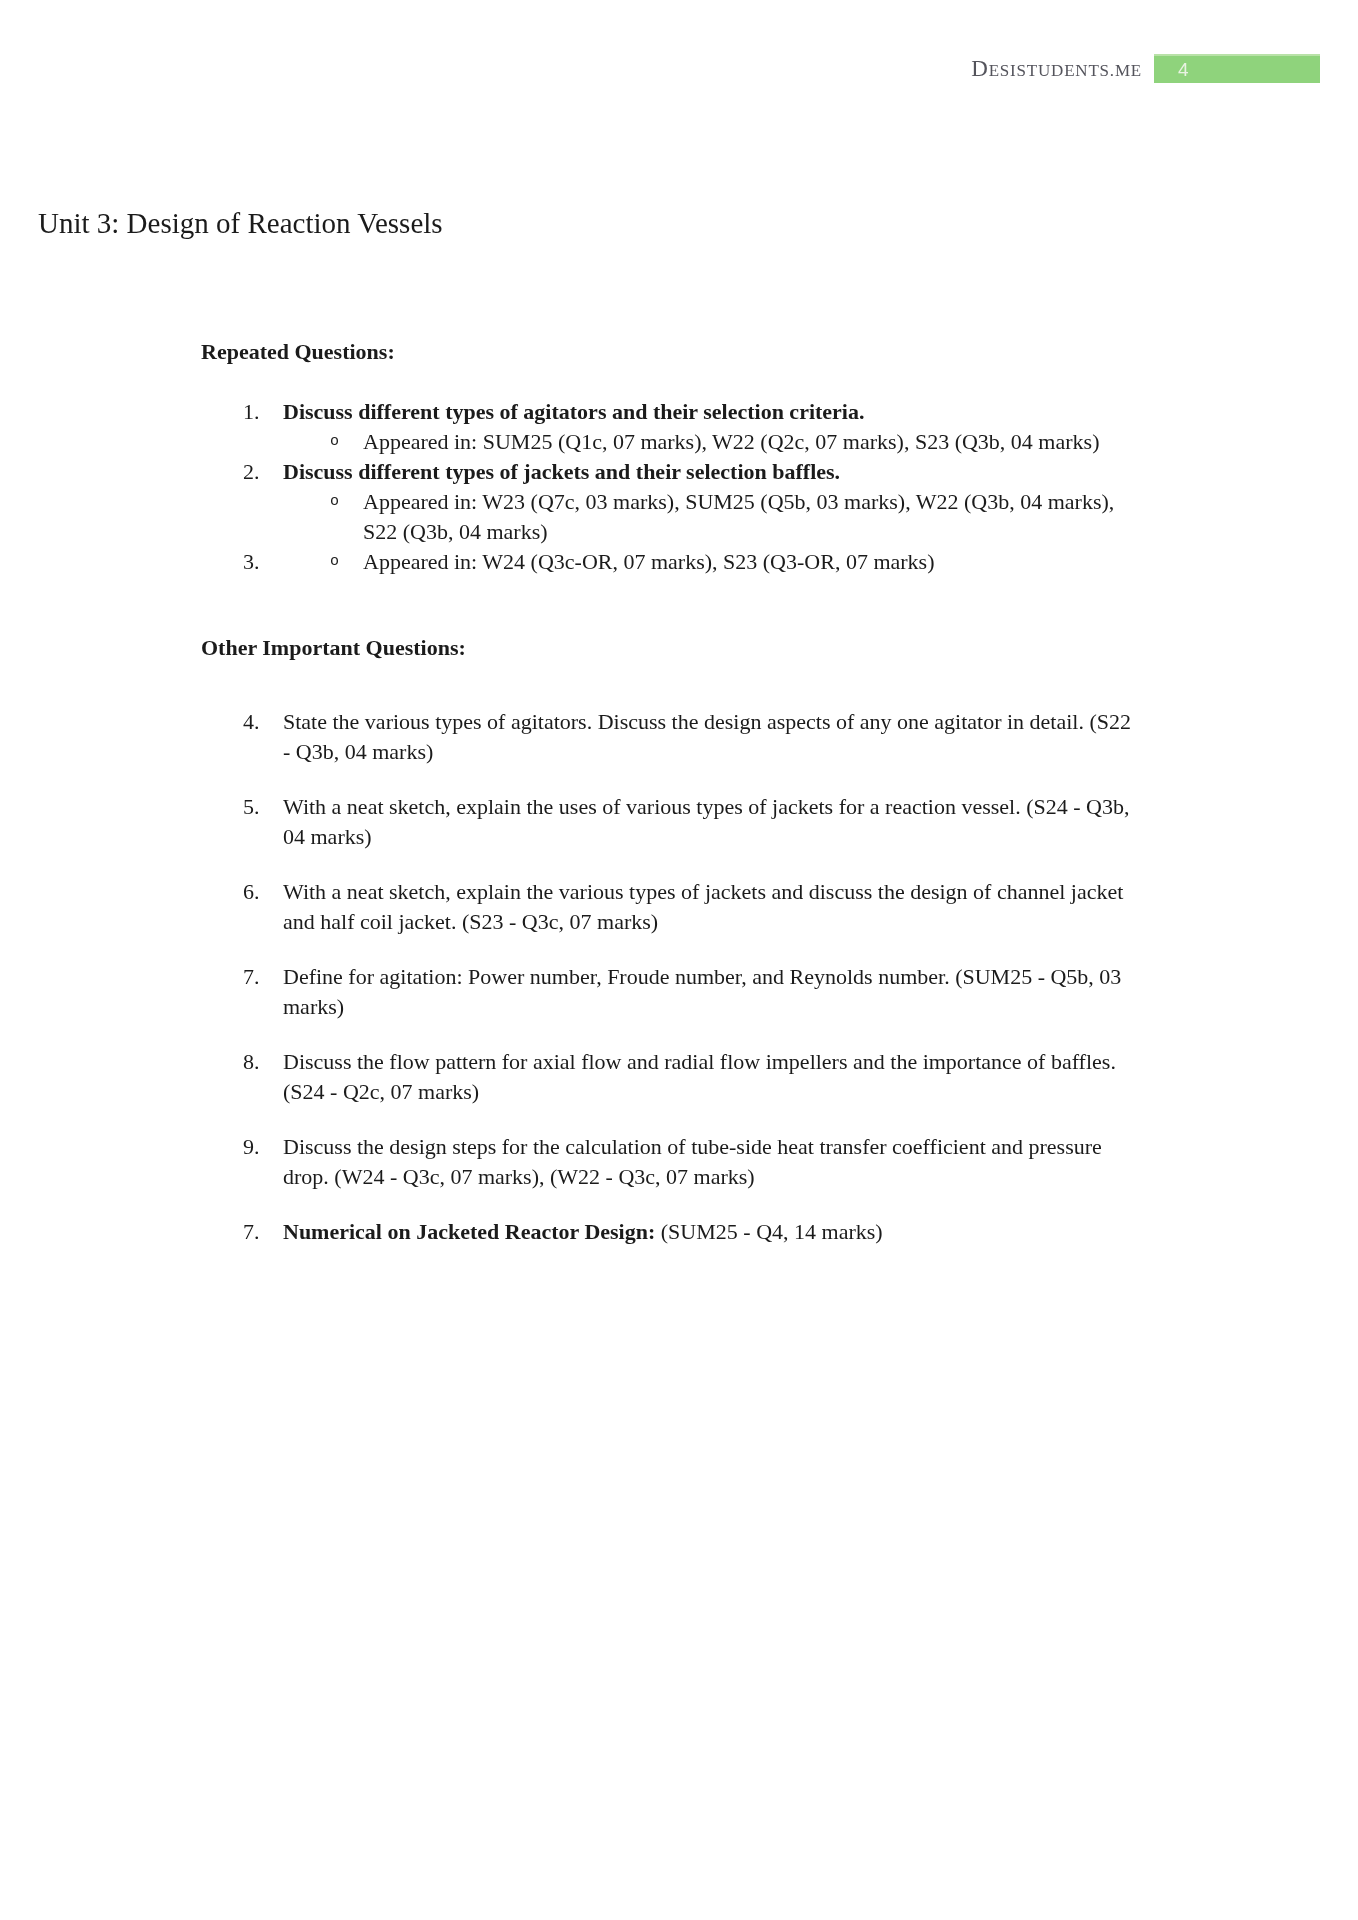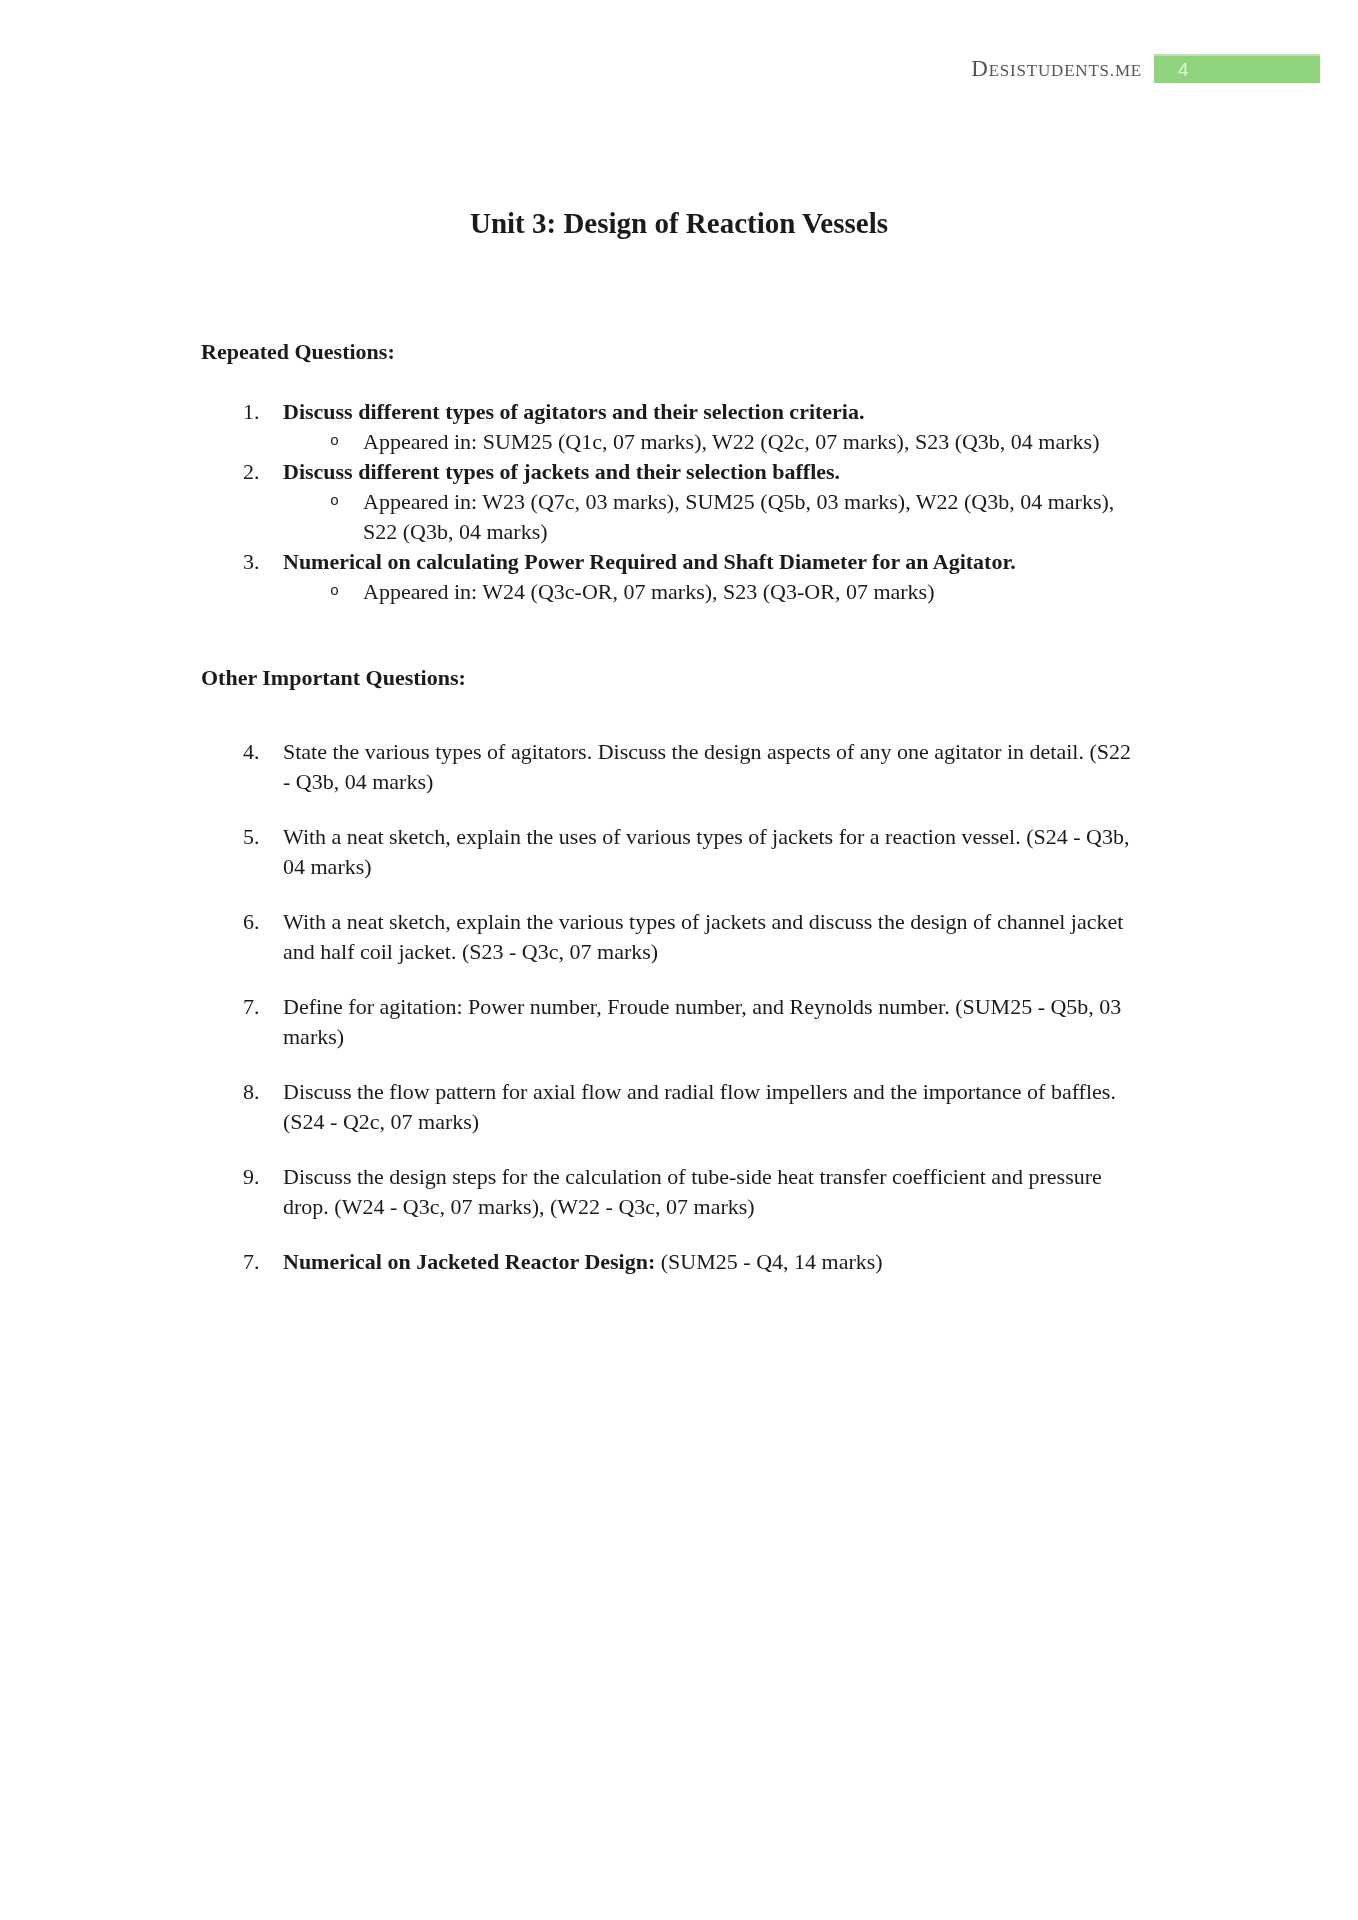--- a/index.html
+++ b/index.html
@@ -42,23 +42,23 @@
   .page-badge .num {
     margin-left: 24px;
     font-family: "Liberation Sans", sans-serif;
     font-size: 19px;
     color: #e9f2e2;
   }
 
   
   .doc-title {
     padding-top: 186px;
-    text-align: center;
+    text-align: left;
     font-size: 29px;
-    font-weight: bold;
+    font-weight: normal;
     line-height: 36px;
   }
 
   
   .content { margin-left: 163px; margin-right: 168px; font-size: 22px; line-height: 30px; }
 
   .section-heading { font-weight: bold; font-size: 22px; line-height: 30px; }
   .heading-repeated { padding-top: 76px; font-family: Liberation Serif, serif; }
   .heading-other { padding-top: 56px; }
 
@@ -118,21 +118,20 @@
           <div class="question">Discuss different types of jackets and their selection baffles.</div>
           <div class="sub">
             <span class="marker">o</span>
             <span class="sub-text">Appeared in: W23 (Q7c, 03 marks), SUM25 (Q5b, 03 marks), W22 (Q3b, 04 marks), S22 (Q3b, 04 marks)</span>
           </div>
         </div>
       </li>
       <li class="item">
         <span class="num">3.</span>
         <div class="body">
-          <div class="question">Numerical on calculating Power Required and Shaft Diameter for an Agitator.</div>
           <div class="sub">
             <span class="marker">o</span>
             <span class="sub-text">Appeared in: W24 (Q3c-OR, 07 marks), S23 (Q3-OR, 07 marks)</span>
           </div>
         </div>
       </li>
     </ol>
 
     <div class="section-heading heading-other">Other Important Questions:</div>
 

